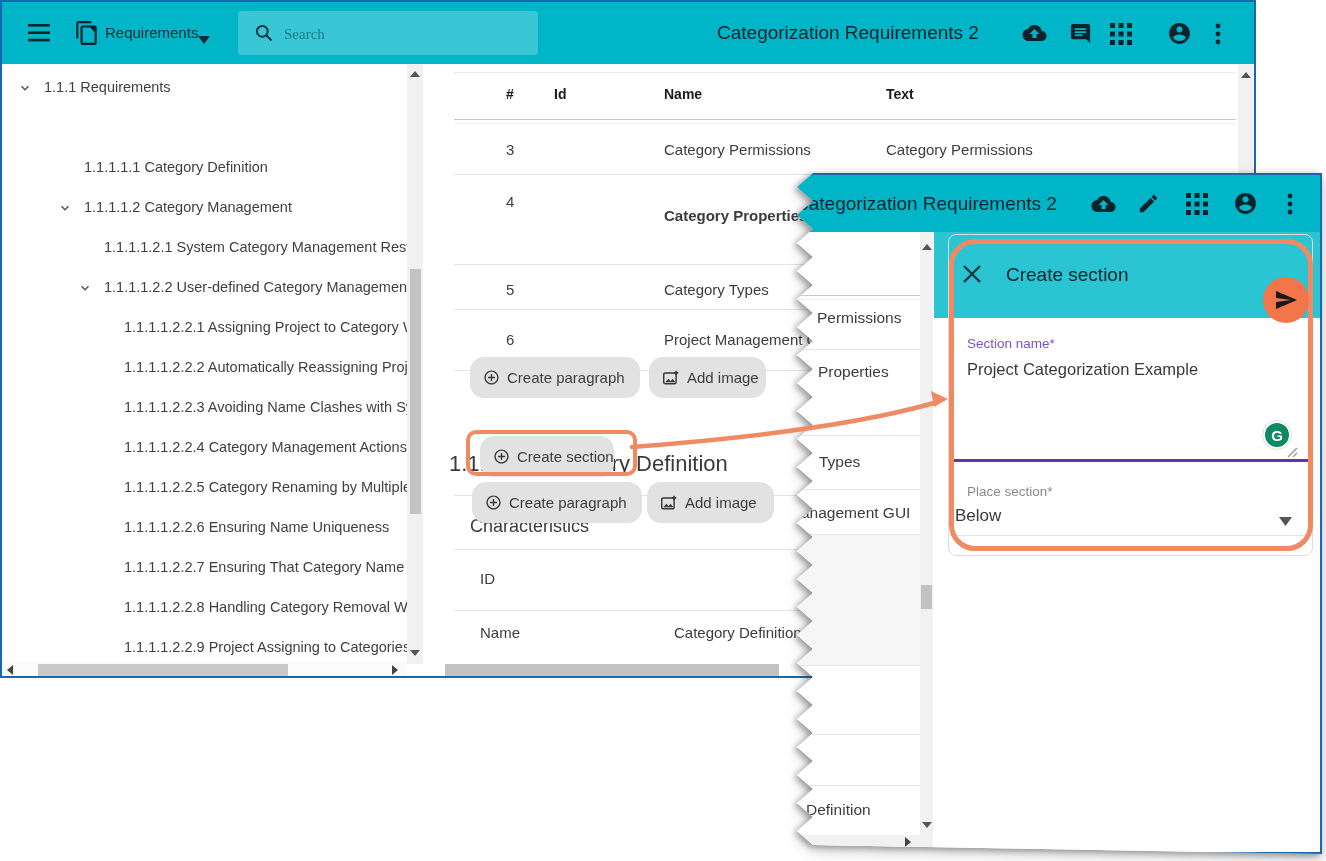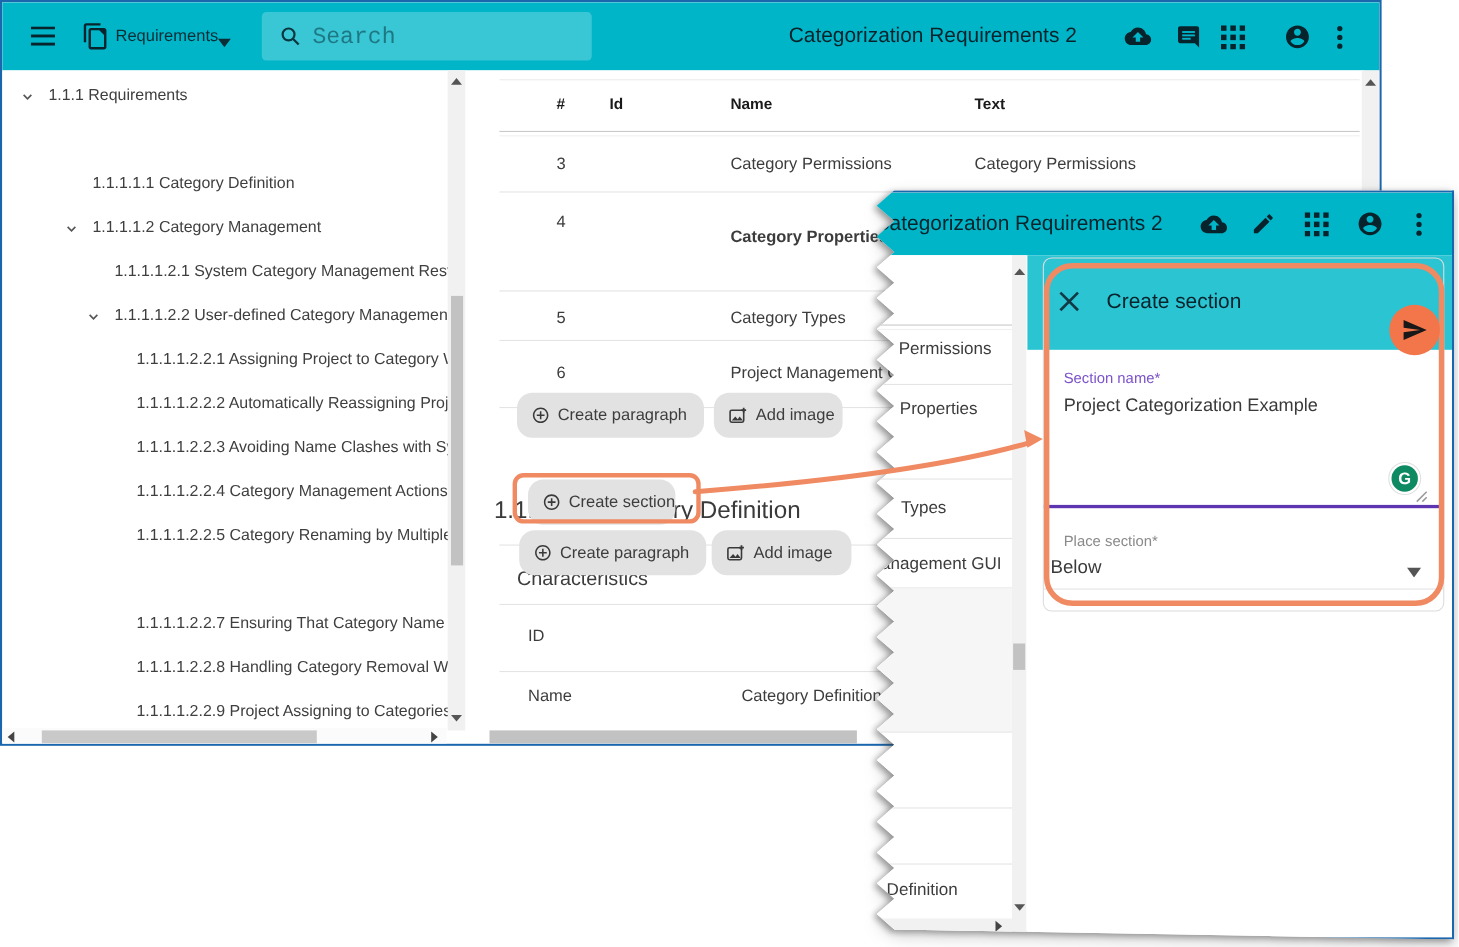--- a/index.html
+++ b/index.html
@@ -10,21 +10,21 @@
   .hline{position:absolute;height:1px;background:#e4e4e4;}
   
   #back-window{position:absolute;left:0;top:0;width:1256px;height:678px;background:#fff;
     border:2px solid #1a67ae;box-sizing:border-box;z-index:1;overflow:hidden;}
   .teal-bar{background:#00b5c8;}
   .bw-header{position:absolute;left:0;top:0;width:100%;height:62px;}
   .hdr-title{position:absolute;font-size:19px;font-weight:500;color:#07232b;line-height:62px;}
   .hdr-icon{position:absolute;color:#07232b;cursor:pointer;}
   .search-box{position:absolute;left:236px;top:9px;width:300px;height:44px;background:#39c6d5;border-radius:4px;}
   .search-box input{position:absolute;left:44px;top:0;width:240px;height:44px;border:none;outline:none;
-     background:transparent;font-size:21px;color:#000000;font-family:Liberation Mono, monospace;}
+     background:transparent;font-size:15px;color:#000000;font-family:Liberation Serif, serif;}
   .search-box input::placeholder{color:rgba(8,56,66,.55);}
   
   .tree-row{position:absolute;left:0;width:404px;height:40px;cursor:pointer;}
   .tree-row.selected{background:#d9d9d9;}
   .tree-label{position:absolute;top:11px;font-size:14.5px;color:#3f3f3f;white-space:nowrap;}
   .chev{position:absolute;top:13px;color:#555;}
   
   .sb-track{position:absolute;background:#f1f1f1;}
   .sb-thumb{position:absolute;background:#c2c2c2;}
   .tri{width:0;height:0;position:absolute;}
@@ -178,20 +178,23 @@
         </div>
       <div class="tree-row" style="top:324px;">
           <span class="tree-label" style="left:122px;">1.1.1.1.2.2.3 Avoiding Name Clashes with Sys</span>
         </div>
       <div class="tree-row" style="top:364px;">
           <span class="tree-label" style="left:122px;">1.1.1.1.2.2.4 Category Management Actions</span>
         </div>
       <div class="tree-row" style="top:404px;">
           <span class="tree-label" style="left:122px;">1.1.1.1.2.2.5 Category Renaming by Multiple</span>
         </div>
+      <div class="tree-row" style="top:444px;">
+          <span class="tree-label" style="left:122px;">1.1.1.1.2.2.6 Ensuring Name Uniqueness</span>
+        </div>
       <div class="tree-row" style="top:484px;">
           <span class="tree-label" style="left:122px;">1.1.1.1.2.2.7 Ensuring That Category Name is</span>
         </div>
       <div class="tree-row" style="top:524px;">
           <span class="tree-label" style="left:122px;">1.1.1.1.2.2.8 Handling Category Removal Whi</span>
         </div>
       <div class="tree-row" style="top:564px;">
           <span class="tree-label" style="left:122px;">1.1.1.1.2.2.9 Project Assigning to Categories</span>
         </div>
     </div>

